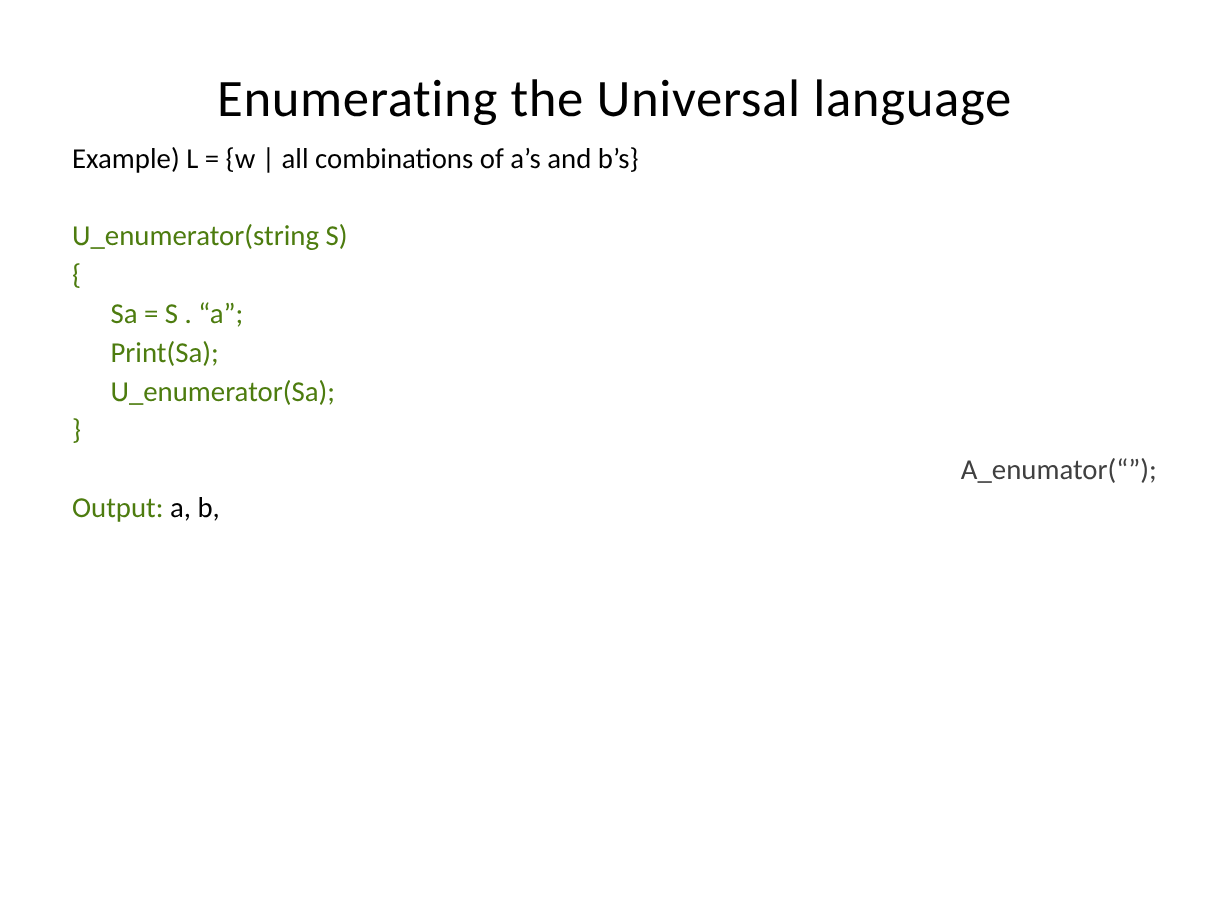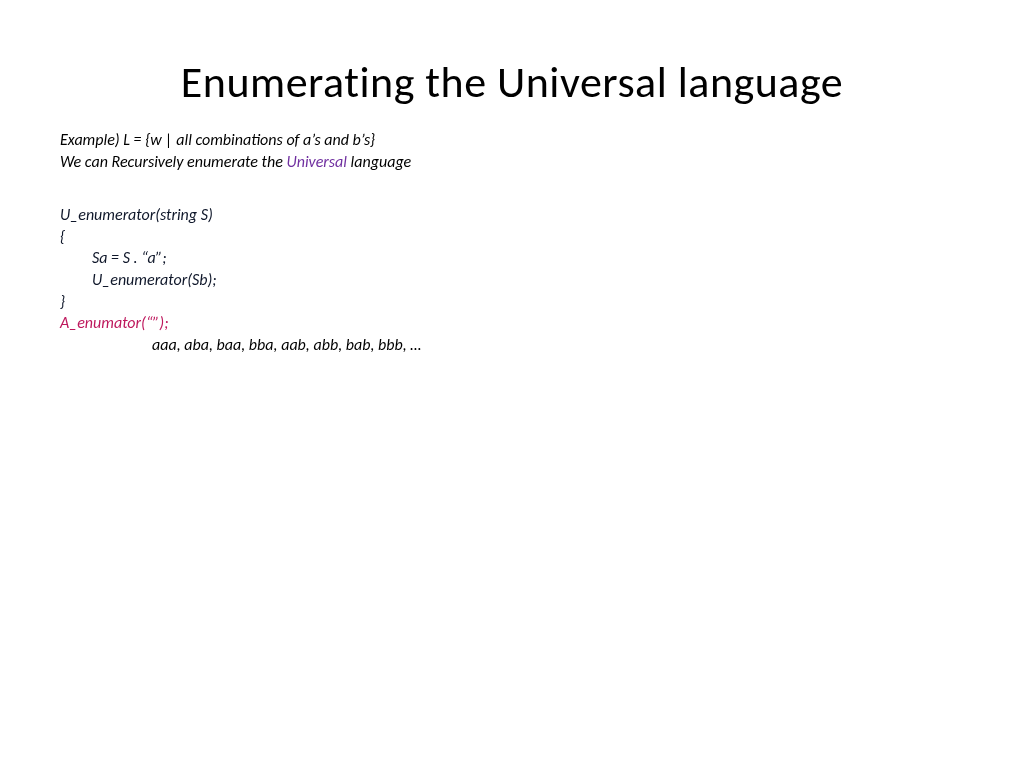--- a/index.html
+++ b/index.html
@@ -8,52 +8,51 @@
       height: 768px;
       background: #ffffff;
       font-family: Calibri, 'Segoe UI', Arial, sans-serif;
       padding: 55px 60px 40px 60px;
       color: #000000;
     }
     .title {
       font-size: 44px;
       font-weight: 400;
       text-align: center;
-      margin-bottom: 20px;
+      margin-bottom: 8px;
       letter-spacing: 0.5px;
     }
     .body-text {
-      font-size: 16px;
+      font-size: 24px;
       line-height: 1.35;
-      font-style: italic;
     }
     .line { display: block; }
     .indent { padding-left: 32px; }
     .indent2 { padding-left: 92px; }
     .black { color: #000000; }
-    .red { color: #0f172a; }
+    .red { color: #4d7c0f; }
     .purple { color: #7030a0; }
-    .blue { color: #be185d; }
+    .blue { color: #404040; text-align: right; }
     .spacer { height: 32px; }
   </style>
 </head>
 <body>
 
 <div class="title">Enumerating the Universal language</div>
 
 <div class="body-text">
   <span class="line black">Example) L = {w | all combinations of a’s and b’s}</span>
-  <span class="line">
-    <span class="black">We can Recursively enumerate the </span><span class="purple">Universal</span><span class="black"> language</span>
-  </span>
 
   <div class="spacer"></div>
 
   <span class="line red">U_enumerator(string S)</span>
   <span class="line red">{</span>
   <span class="line red indent">Sa = S . “a”;</span>
-  <span class="line red indent">U_enumerator(Sb);</span>
+  <span class="line red indent">Print(Sa);</span>
+  <span class="line red indent">U_enumerator(Sa);</span>
   <span class="line red">}</span>
 
   <span class="line blue">A_enumator(“”);</span>
 
-  <span class="line black indent2">aaa, aba, baa, bba, aab, abb, bab, bbb, …</span>
+  <span class="line">
+    <span class="red">Output: </span><span class="black">a, b,</span>
+  </span>
 </div>
 
 </body></html>

